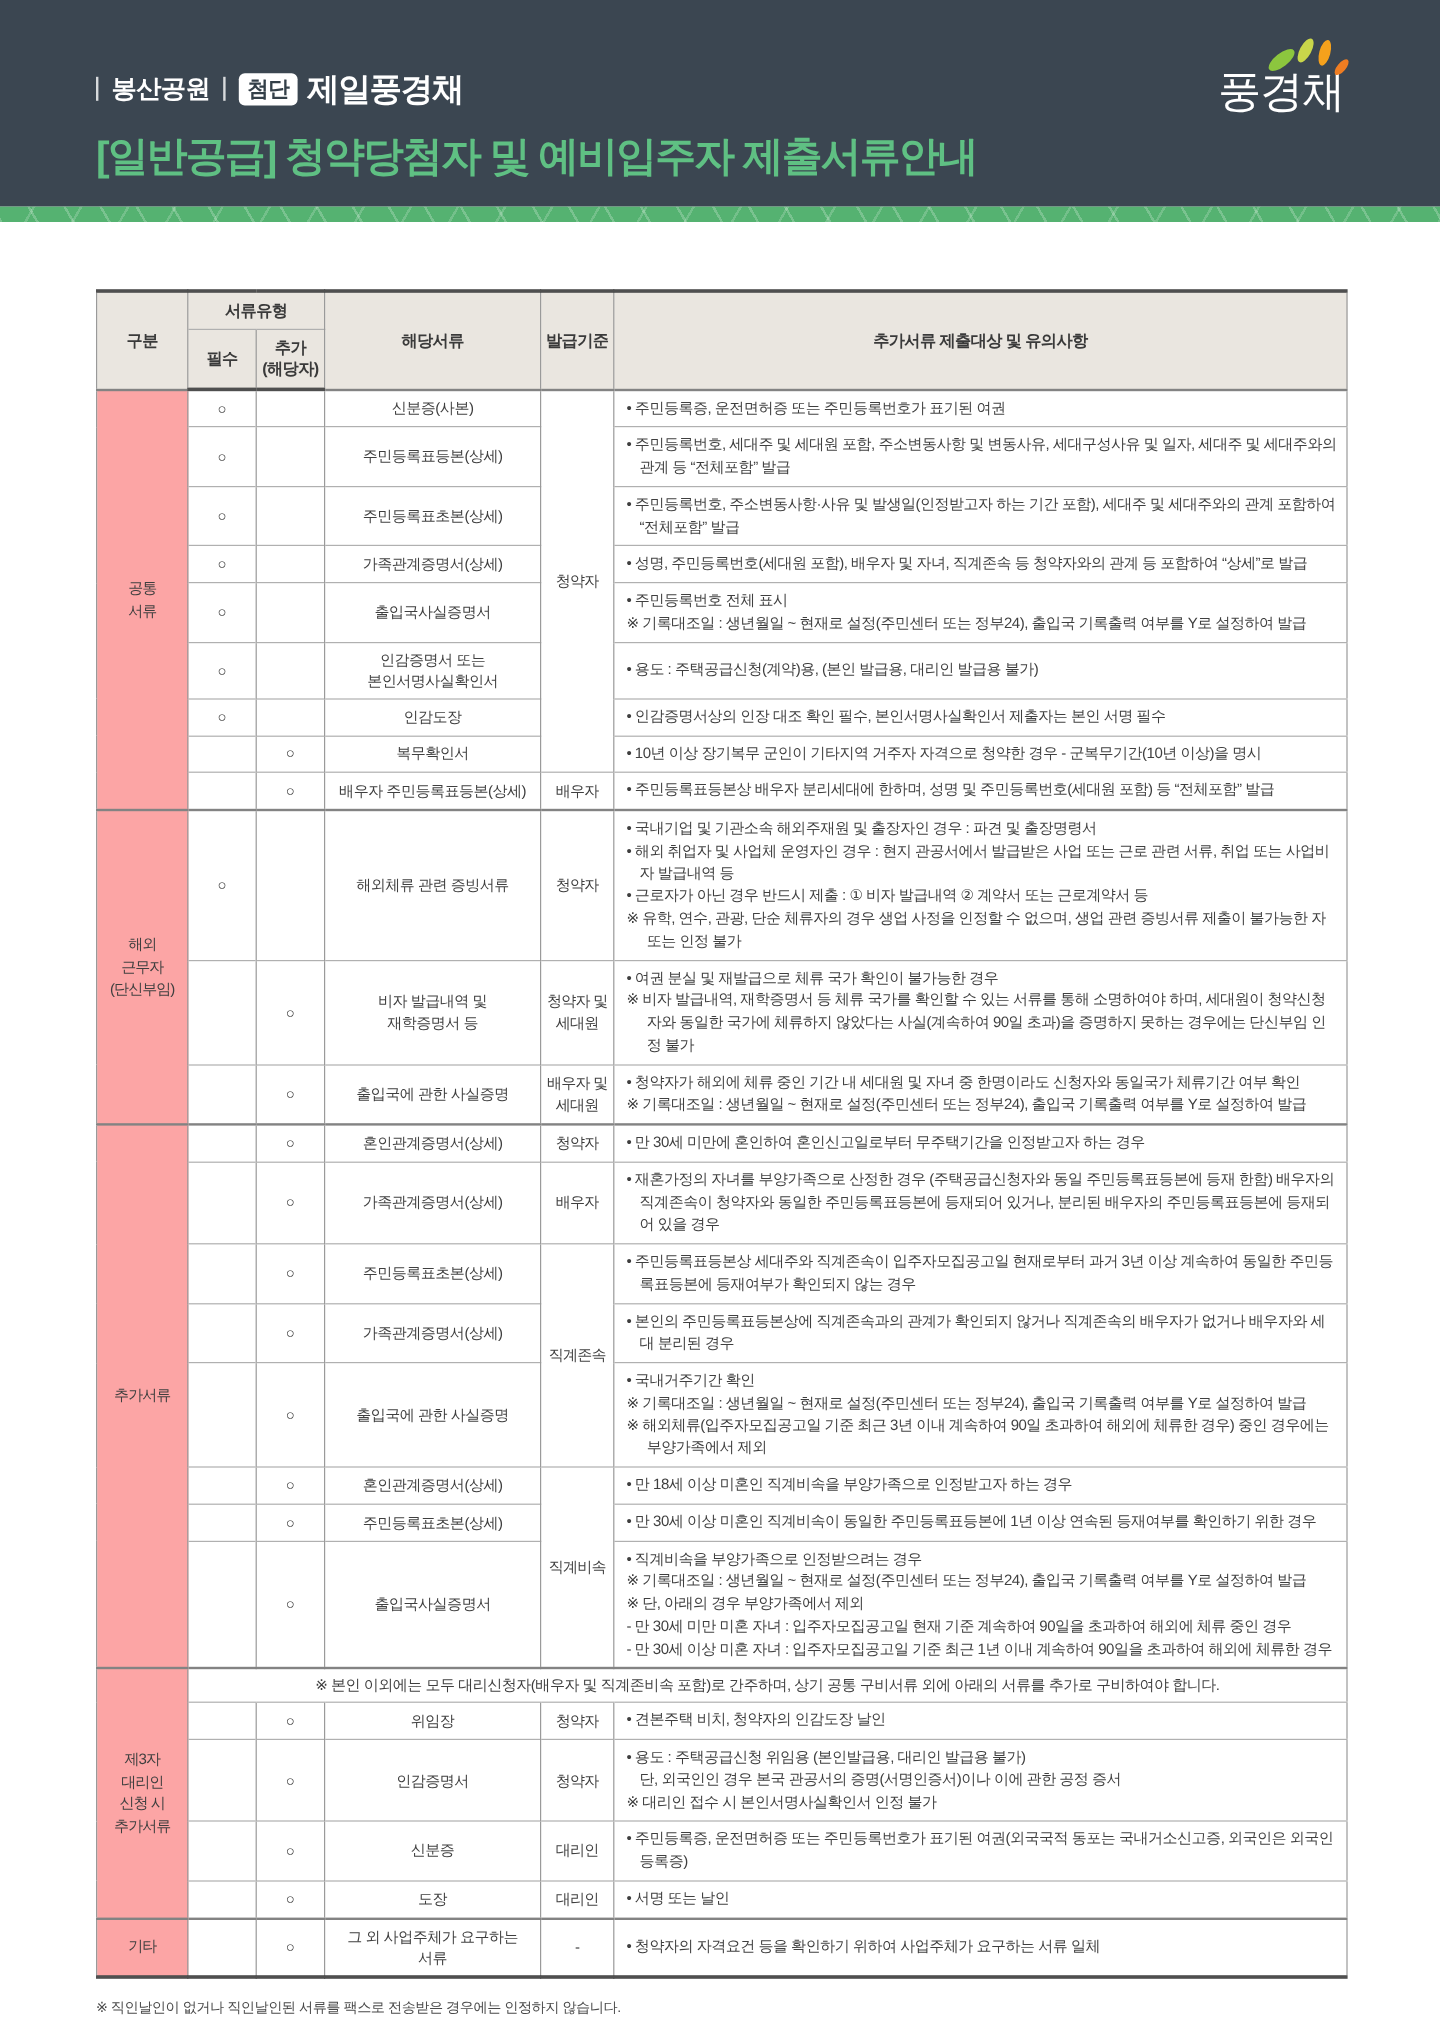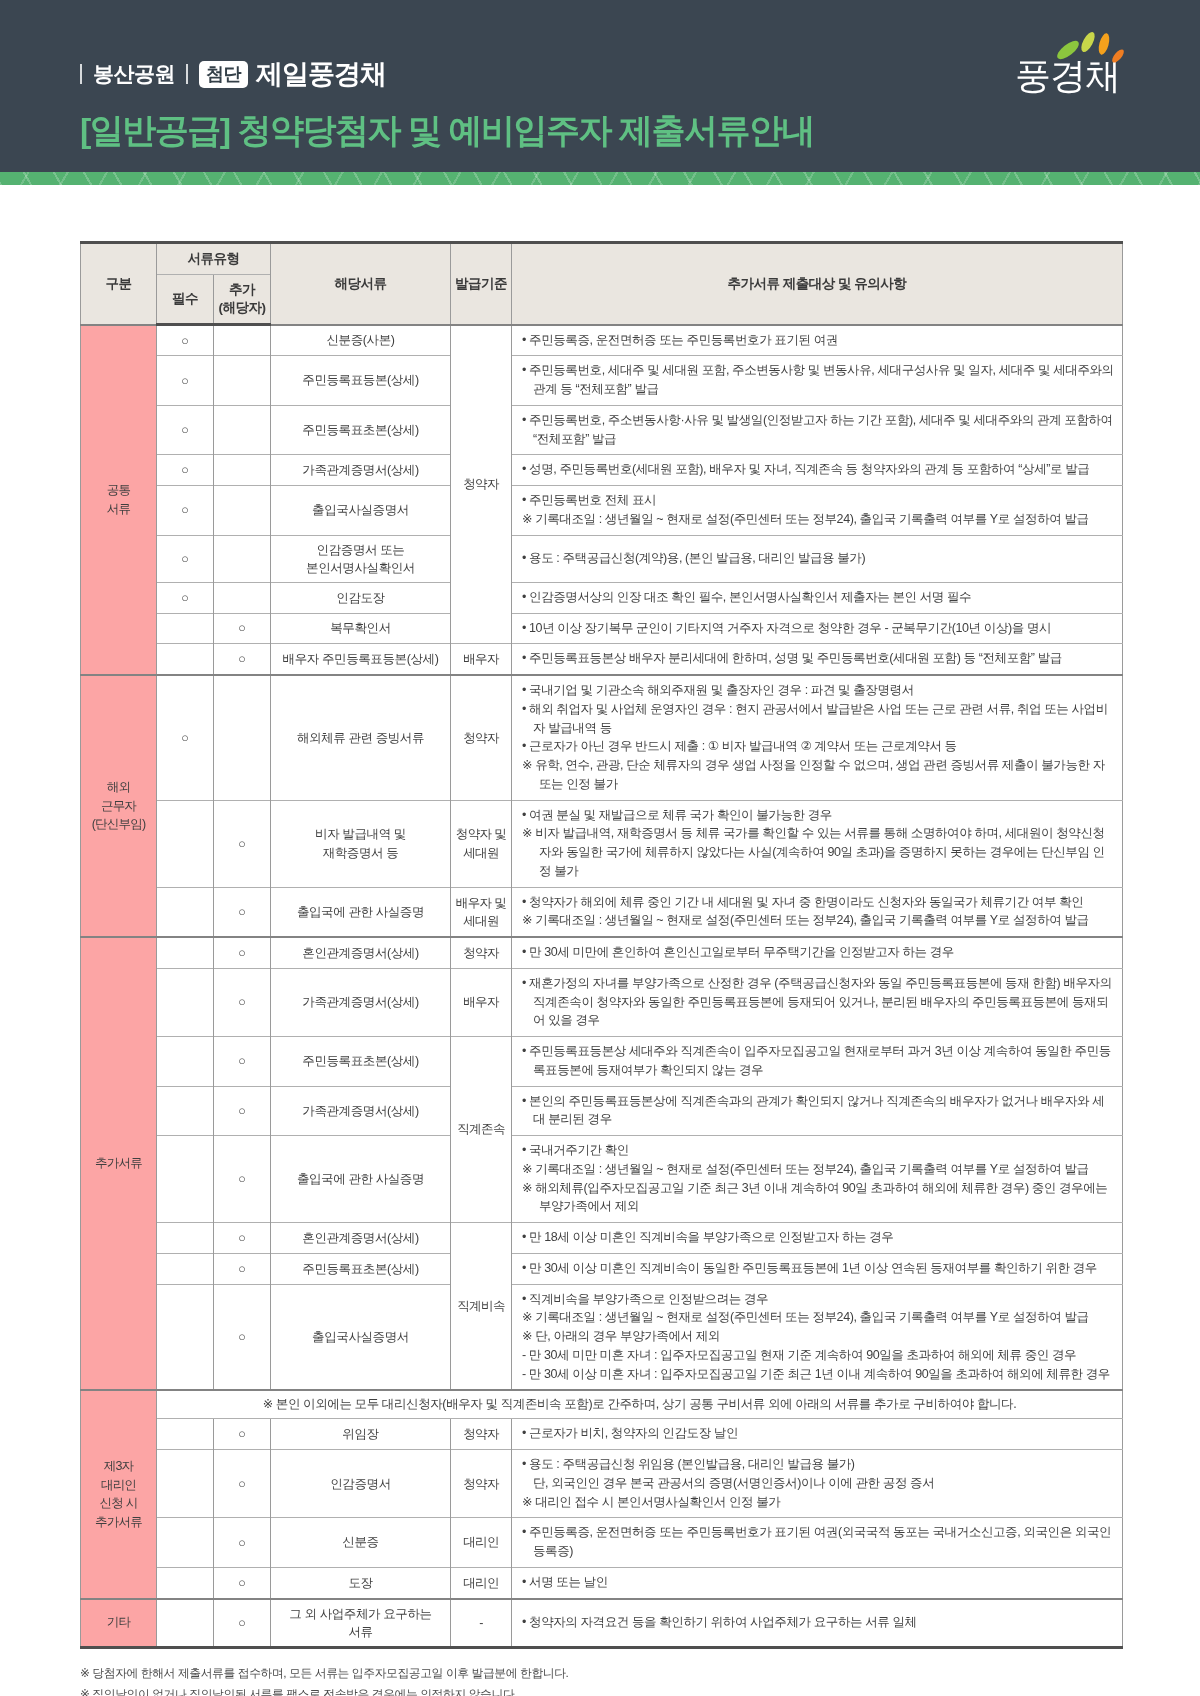--- a/index.html
+++ b/index.html
@@ -325,21 +325,21 @@
 신청 시
 추가서류</th>
           <td class="c-note" colspan="5">※ 본인 이외에는 모두 대리신청자(배우자 및 직계존비속 포함)로 간주하며, 상기 공통 구비서류 외에 아래의 서류를 추가로 구비하여야 합니다.</td>
         </tr>
         <tr>
           <td class="c-mark"></td>
           <td class="c-mark">○</td>
           <td class="c-doc">위임장</td>
           <td class="c-basis" rowspan="1">청약자</td>
           <td class="c-notes">
-            <div class="ln-bullet">• 근로자가 비치, 청약자의 인감도장 날인</div>
+            <div class="ln-bullet">• 견본주택 비치, 청약자의 인감도장 날인</div>
           </td>
         </tr>
         <tr>
           <td class="c-mark"></td>
           <td class="c-mark">○</td>
           <td class="c-doc">인감증명서</td>
           <td class="c-basis" rowspan="1">청약자</td>
           <td class="c-notes">
             <div class="ln-bullet">• 용도 : 주택공급신청 위임용 (본인발급용, 대리인 발급용 불가)</div>
             <div class="ln-cont">단, 외국인인 경우 본국 관공서의 증명(서명인증서)이나 이에 관한 공정 증서</div>
@@ -372,16 +372,15 @@
 서류</td>
           <td class="c-basis" rowspan="1">-</td>
           <td class="c-notes">
             <div class="ln-bullet">• 청약자의 자격요건 등을 확인하기 위하여 사업주체가 요구하는 서류 일체</div>
           </td>
         </tr>
       </tbody>
   </table>
 
   <div class="footnotes">
-      <div class="foot-line">※ 당첨자에 한해서 제출서류를 접수하며, 모든 서류는 입주자모집공고일 이후 발급분에 한합니다.</div>
       <div class="foot-line">※ 직인날인이 없거나 직인날인된 서류를 팩스로 전송받은 경우에는 인정하지 않습니다.</div>
     </div>
 </div>
 
 </body></html>

